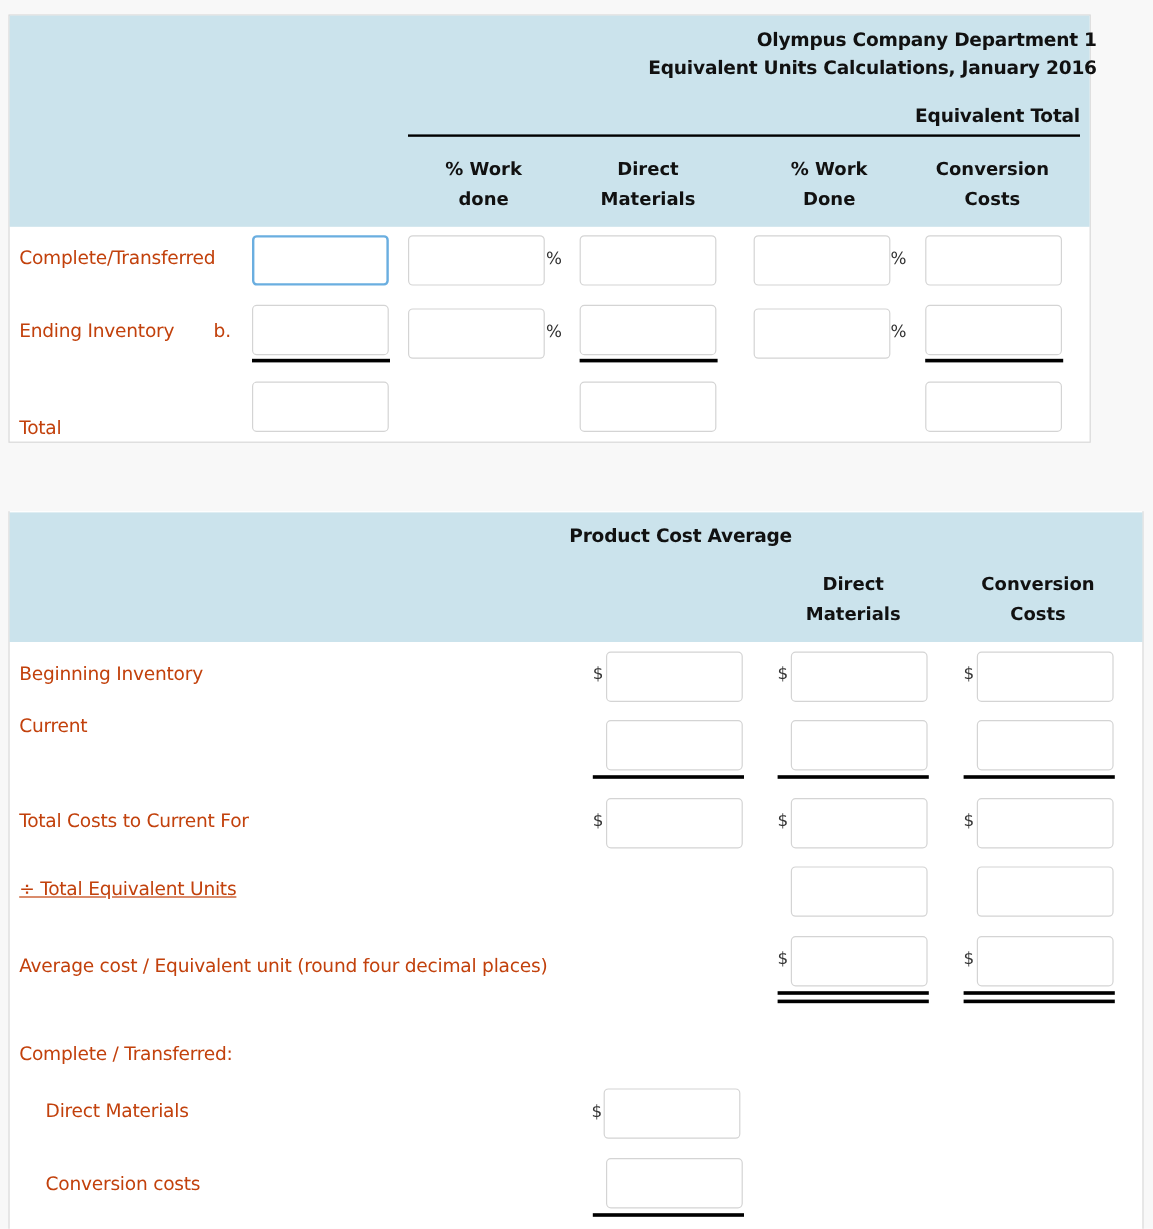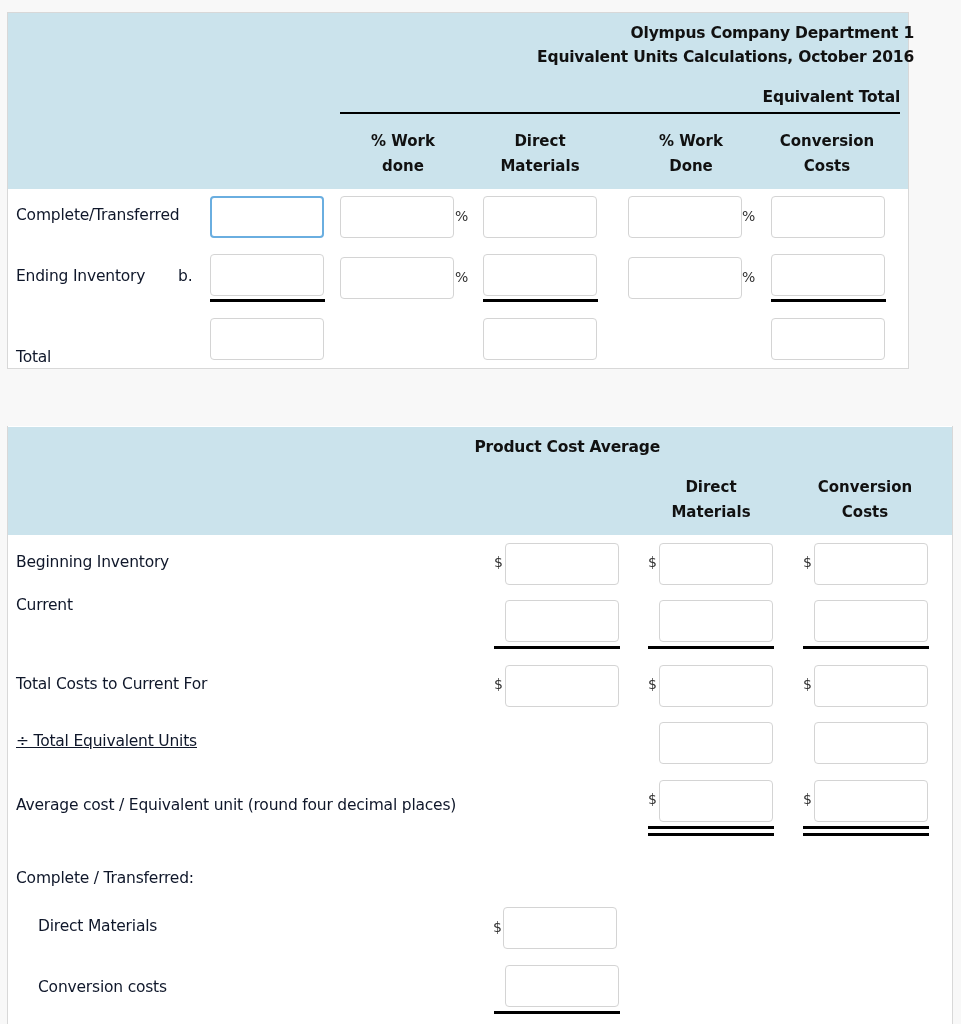--- a/index.html
+++ b/index.html
@@ -28,21 +28,21 @@
   }
   .title {
     position:absolute; font-weight:bold; font-size:15.5px; color:#111;
     text-align:right; white-space:nowrap; letter-spacing:-0.2px;
   }
   .colhdr {
     position:absolute; font-weight:bold; font-size:15px; color:#111;
     text-align:center; line-height:25px; white-space:pre-line;
   }
   .rowlabel {
-    position:absolute; font-size:15.5px; color:#0f172a; white-space:nowrap; letter-spacing:-0.2px;
+    position:absolute; font-size:15.5px; color:#c2410c; white-space:nowrap; letter-spacing:-0.2px;
   }
   .inp {
     position:absolute; box-sizing:border-box;
     border:1px solid #d4d4d4; border-radius:4px; background:#fff;
     width:114px; height:42px; padding:0 6px;
     font-family:"DejaVu Sans", sans-serif; font-size:14px; outline:none;
   }
   .inp.focus { border:2px solid #6aaee0; }
   .sym {
     position:absolute; font-size:14px; color:#333;
@@ -50,21 +50,21 @@
   .rule { position:absolute; height:3px; background:#000; }
   .eqline { position:absolute; height:2px; background:#000; }
 </style>
 </head>
 <body>
 
 <div class="panel1"></div>
 <div class="hdr1"></div>
 
 <div class="title" style="left:0;width:914px;top:24px;">Olympus Company Department 1</div>
-<div class="title" style="left:0;width:914px;top:48px;">Equivalent Units Calculations, October 2016</div>
+<div class="title" style="left:0;width:914px;top:48px;">Equivalent Units Calculations, January 2016</div>
 <div class="title" style="left:340px;width:560px;top:88px;">Equivalent Total</div>
 <div class="eqline" style="left:340px;top:112px;width:560px;"></div>
 
 <div class="colhdr" style="left:340px;width:126px;top:129px;">% Work
 done</div>
 <div class="colhdr" style="left:483px;width:114px;top:129px;">Direct
 Materials</div>
 <div class="colhdr" style="left:628px;width:126px;top:129px;">% Work
 Done</div>
 <div class="colhdr" style="left:766px;width:122px;top:129px;">Conversion

